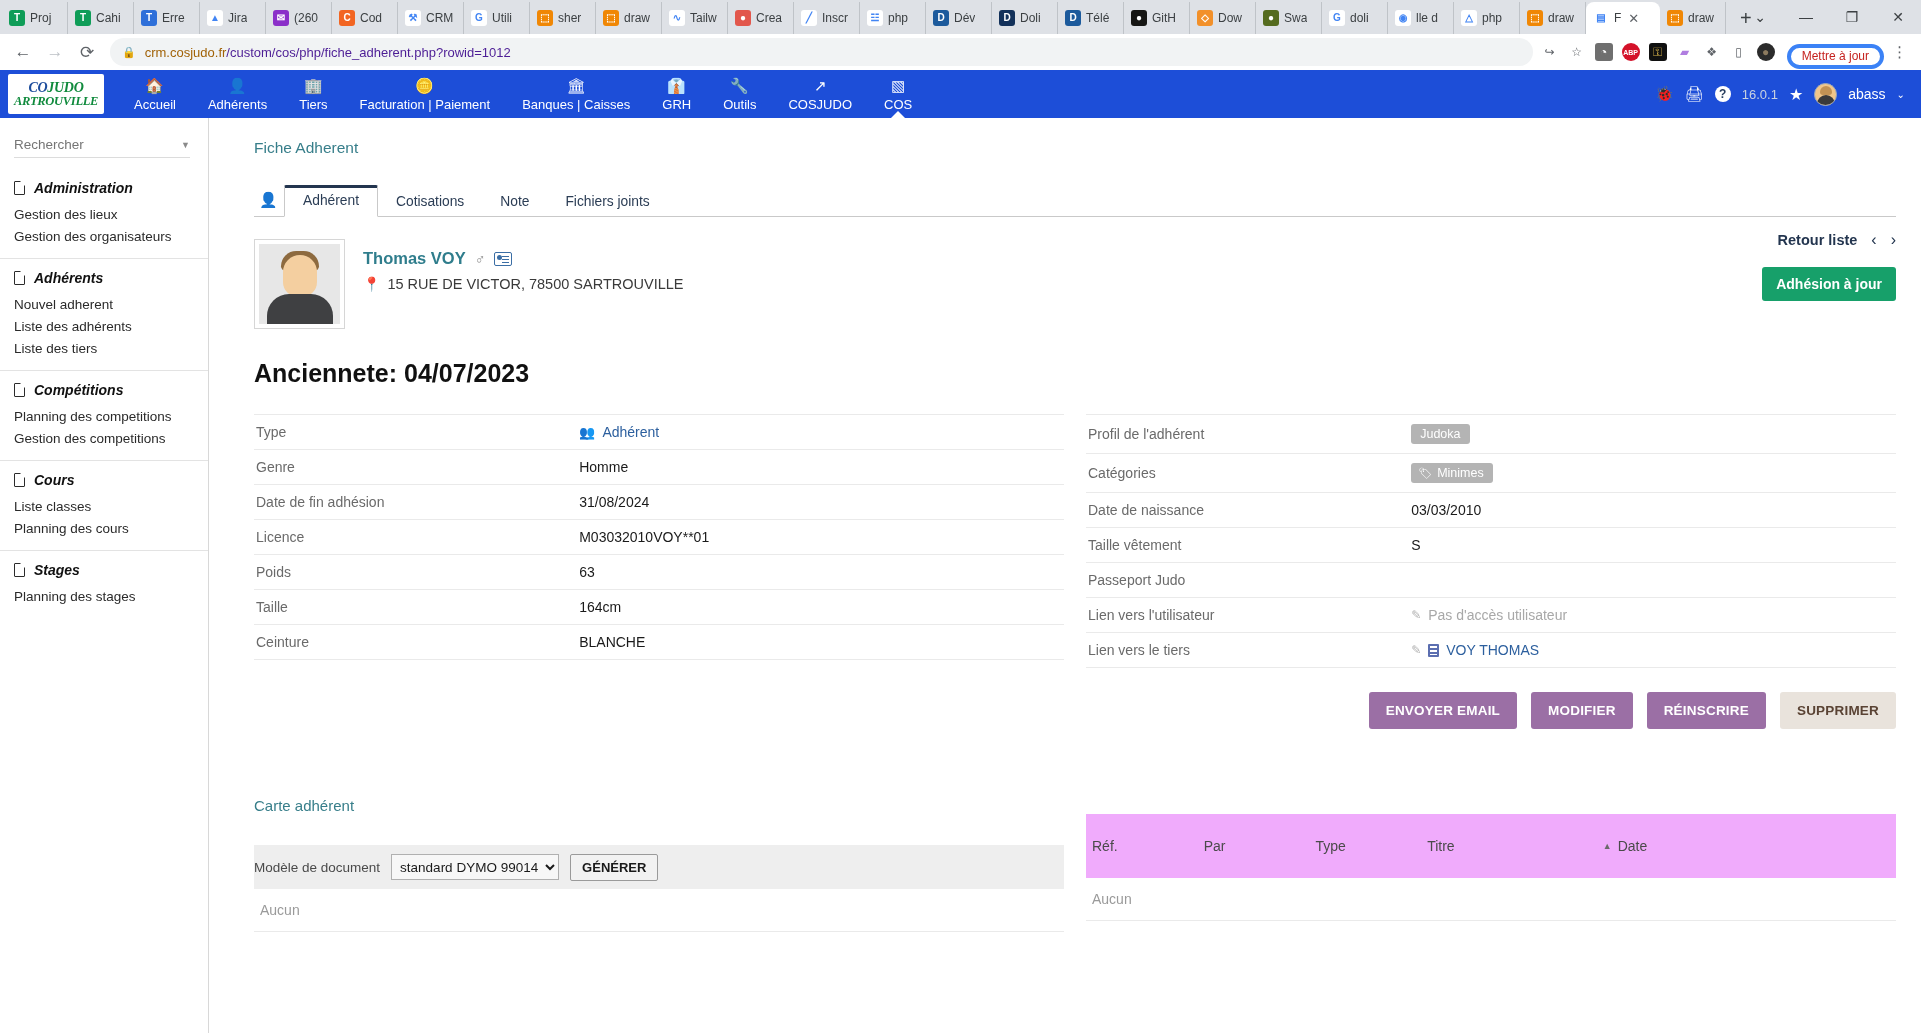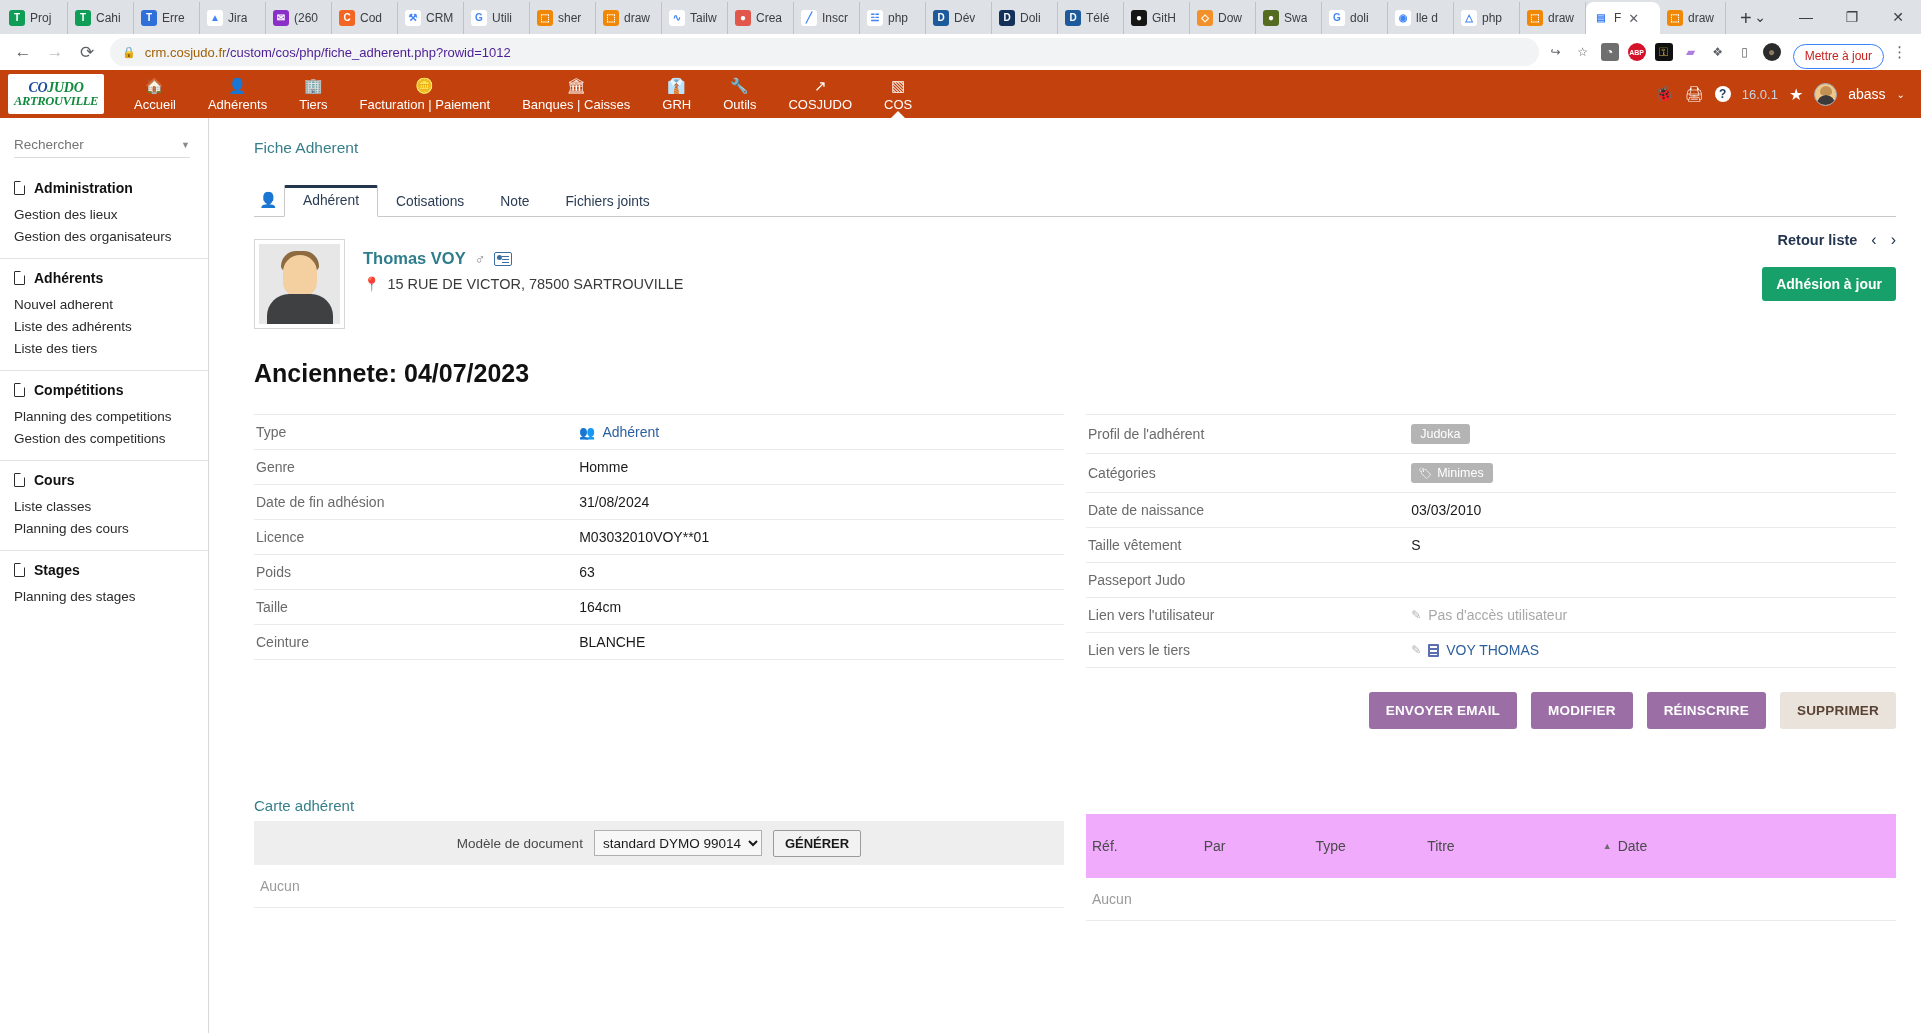--- a/index.html
+++ b/index.html
@@ -68,29 +68,29 @@
   }
   #omnibox .lock { font-size: 11px; color: #5f6368; }
   #omnibox .urlhost { color: #a16207; }
   #omnibox .urlpath { color: #4c1d95; }
   #ext-icons { display: flex; align-items: center; gap: 9px; padding-right: 4px; }
   .ext {
     width: 18px; height: 18px; display:flex; align-items:center;
     justify-content:center; font-size: 12px; border-radius: 3px;
   }
   #update-pill {
-    border: 1px solid #3b82f6; color: #c5221f; border-radius: 13px;
+    border: 4px solid #3b82f6; color: #c5221f; border-radius: 13px;
     height: 25px; display:flex; align-items:center; padding: 0 11px;
     font-size: 12px; margin-left: 6px; margin-top: 8px;
   }
   #kebab { font-size: 15px; color: #5f6368; padding: 0 6px; letter-spacing:0; }
 
   
   #app-navbar {
-    height: 48px; background: #c2410c; display: flex; align-items: stretch;
+    height: 48px; background: #1d4ed8; display: flex; align-items: stretch;
     position: relative;
   }
   #brand {
     width: 96px; margin: 4px 0 4px 8px; background: #ffffff;
     display: flex; align-items: center; justify-content: center;
     border-radius: 2px; overflow:hidden;
   }
   #brand .logo-txt { text-align:center; line-height: 1.0; }
   #brand .l1 { font-family: "Liberation Serif", serif; font-style: italic; font-weight: bold;
                font-size: 14px; color: #1c4c9c; letter-spacing: -0.3px; }
@@ -144,21 +144,21 @@
   #search-box input {
     border: none; outline: none; font-size: 13.5px; color: #9a9a9a;
     width: 100%; background: transparent; font-family: inherit;
   }
   #search-box .scaret { color: #8a8a8a; font-size: 9px; padding-left: 4px; }
   .side-group { padding: 0 14px; }
   .side-group + .side-group { border-top: 1px solid #e3e3e3; margin-top: 11px; padding-top: 11px;}
   .side-group:first-of-type { margin-top: 22px; }
   .side-title {
     display: flex; align-items: center; gap: 9px;
-    font-size: 14px; font-weight: bold; color: #111111; margin-bottom: 7px;
+    font-size: 14px; font-weight: bold; color: #111111; margin-bottom: 7px; font-style: italic;
   }
   .side-title .doc-icon {
     width: 11px; height: 14px; border: 1.4px solid #2b2b2b; border-radius: 1px;
     position: relative; flex: 0 0 11px;
   }
   .side-title .doc-icon::after {
     content:""; position:absolute; top:-1.4px; right:-1.4px;
     border-left: 5px solid transparent; border-top: 5px solid #ffffff;
     border-right: 0; 
   }
@@ -280,22 +280,22 @@
   #bottom-cols { display: flex; gap: 22px; padding: 68px 25px 0 45px; }
   .bsec-title { color: #377e8a; font-size: 15px; }
   .bsec-head { display: flex; align-items: center; justify-content: space-between; }
   #burger-btn {
     background: #f2f2f2; width: 60px; height: 28px; display: flex;
     align-items: center; justify-content: center; gap: 3px; flex-direction: column;
     border-radius: 2px;
   }
   #burger-btn span { display:block; width: 22px; height: 2.5px; background: #9a9a9a; }
   #gen-bar {
-    margin-top: 7px; background: #eeeeee; height: 44px; display: flex;
-    align-items: center; justify-content: center; gap: 11px; font-size: 13.5px;
+    margin-top: 31px; background: #eeeeee; height: 44px; display: flex;
+    align-items: center; gap: 11px; font-size: 13.5px;
     color: #4a4a4a;
   }
   #gen-bar select {
     font-family: inherit; font-size: 13.5px; height: 26px; padding: 0 4px;
     border: 1px solid #b0b0b0; background: #f7f7f7; color: #1a1a1a; width: 168px;
   }
   #gen-btn {
     border: 1px solid #9a9a9a; background: #f2f2f2; font-size: 13px; font-weight: bold;
     color: #1a1a1a; padding: 5px 11px; border-radius: 2px; font-family: inherit;
   }

